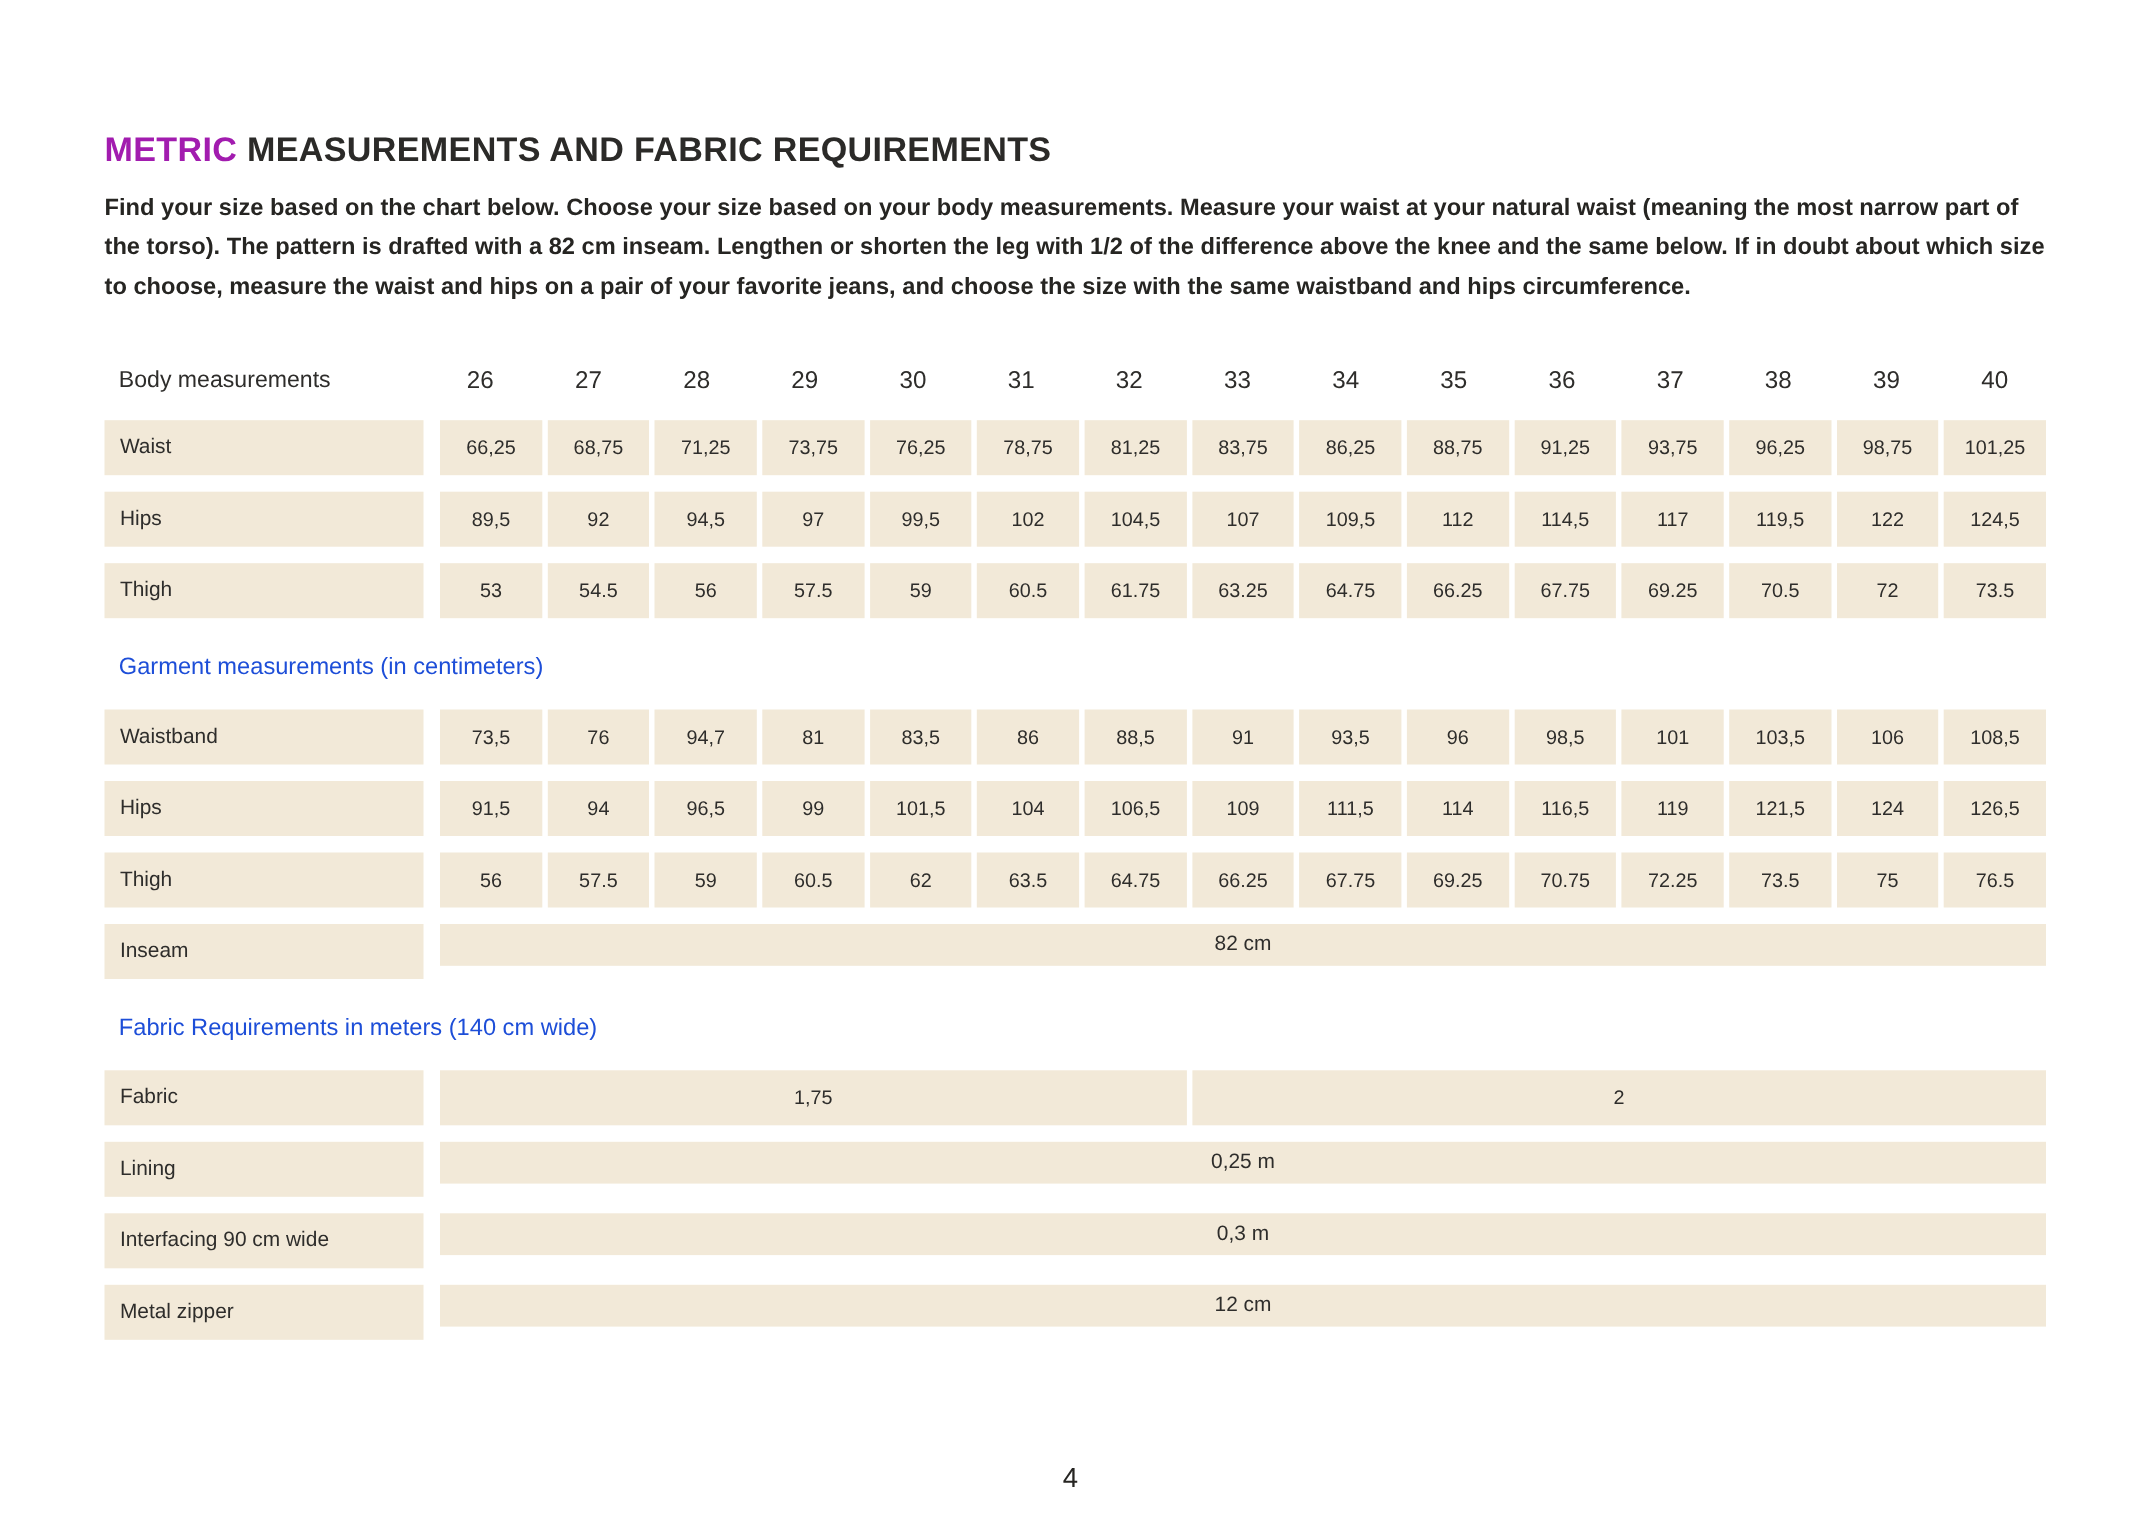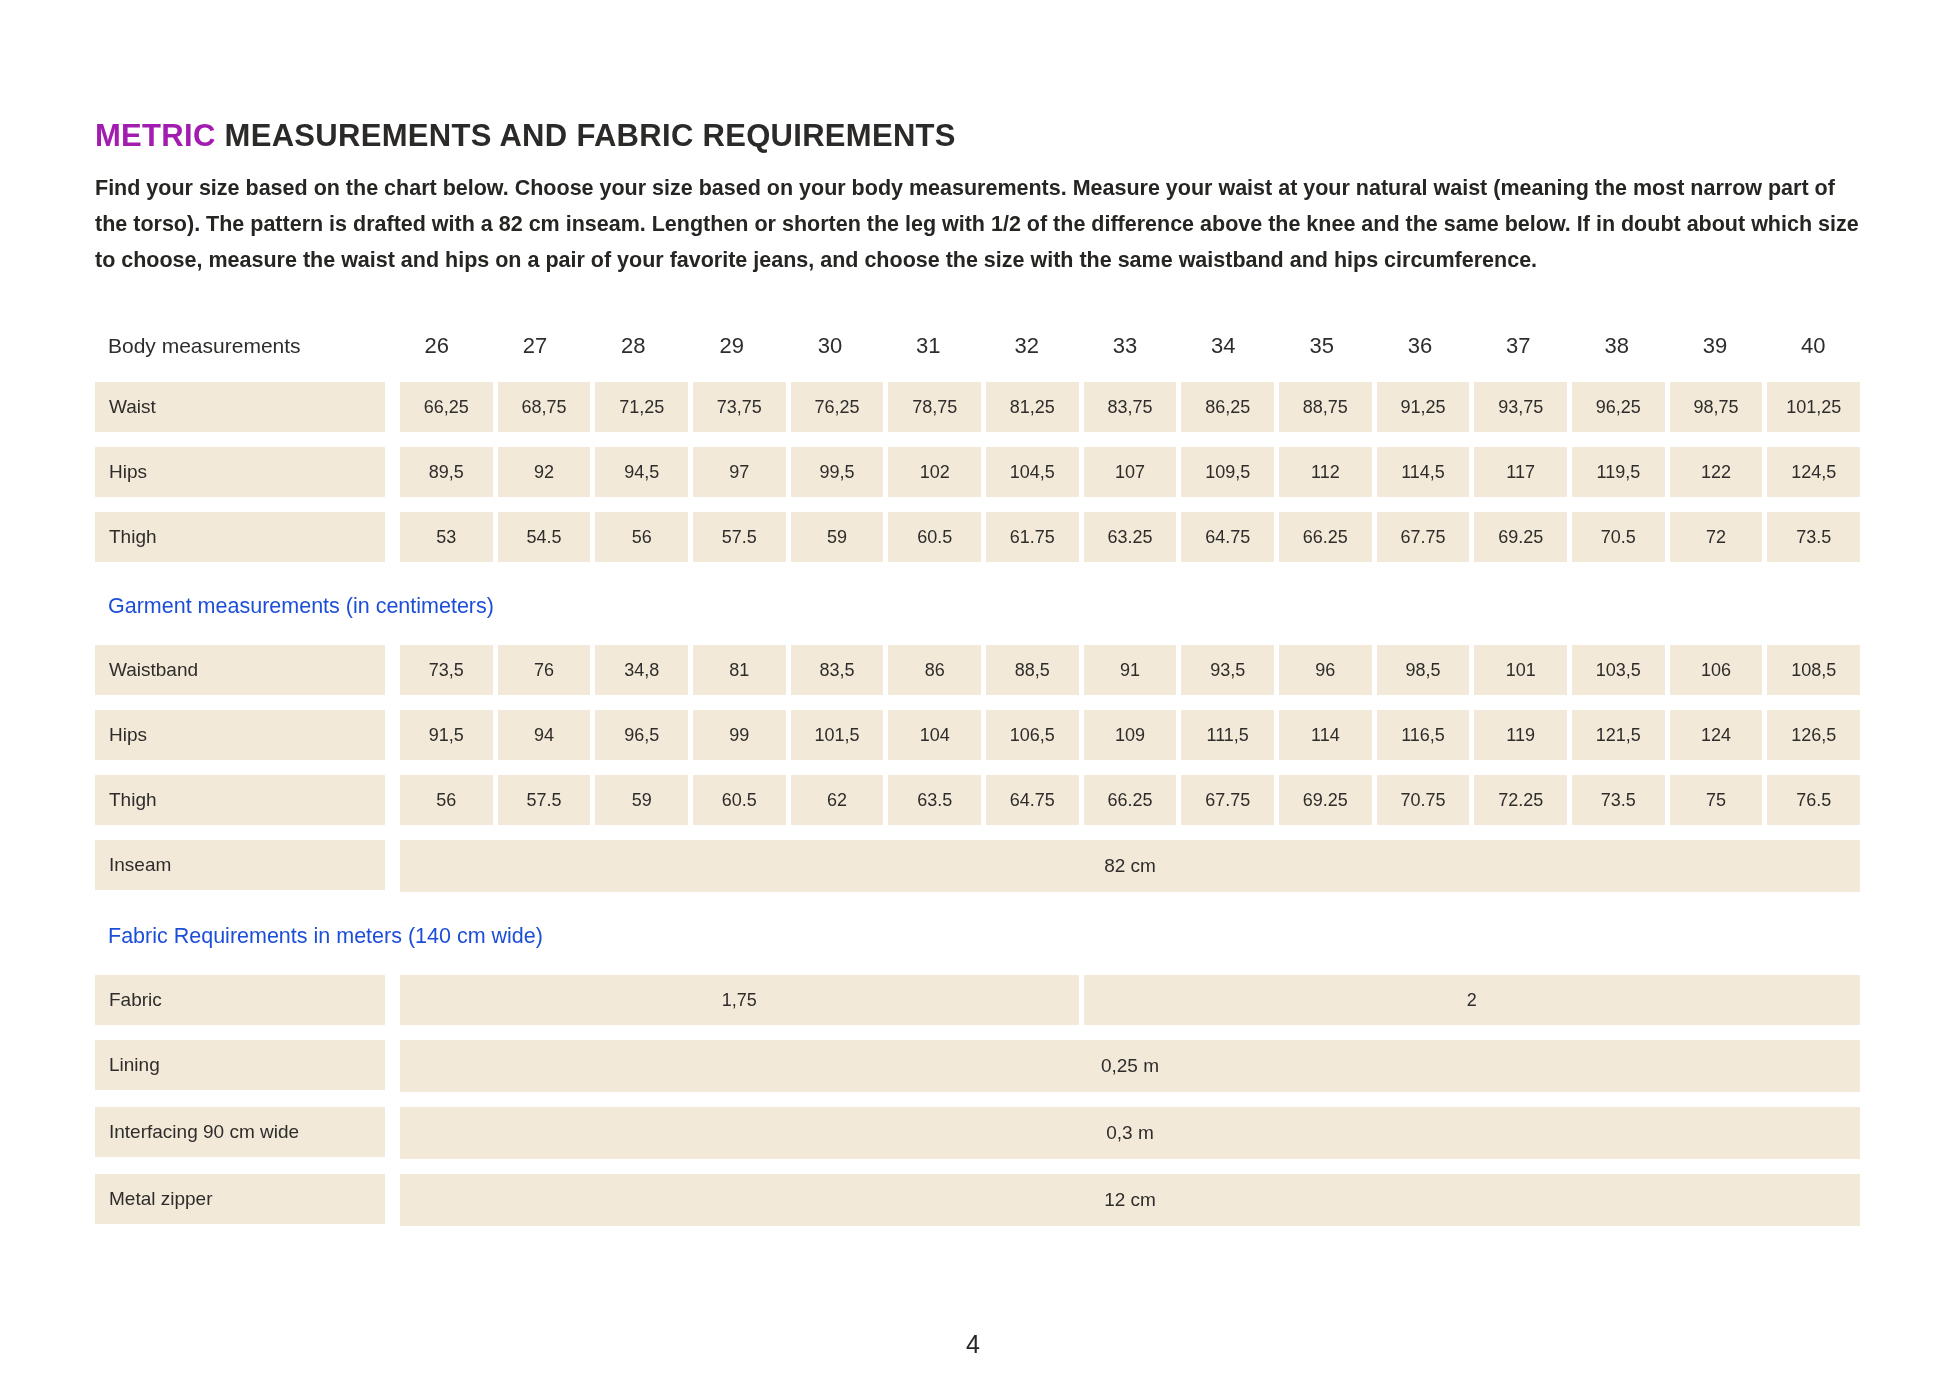--- a/index.html
+++ b/index.html
@@ -18,21 +18,21 @@
   .hcells{flex:1;display:grid;grid-template-columns:repeat(15,1fr);gap:5px;text-align:center;}
   .hcell{display:flex;align-items:center;justify-content:center;font-size:22px;font-weight:500;height:44px;}
 
   .trow{display:flex;gap:15px;margin-bottom:15px;}
   .label-cell{flex:0 0 290px;background:#f2e9d8;display:flex;align-items:center;
     padding-left:14px;box-sizing:border-box;font-size:19px;height:50px;}
   .cells{flex:1;display:grid;grid-template-columns:repeat(15,1fr);gap:5px;}
   .cell{background:#f2e9d8;display:flex;align-items:center;justify-content:center;
     font-size:18px;height:50px;}
   .wide-cell{flex:1;background:#f2e9d8;display:flex;align-items:center;justify-content:center;
-    font-size:19px;height:52px;}
+    font-size:19px;height:38px;}
   .span7{grid-column:1/8;}
   .span8{grid-column:8/16;}
 
   .section-heading{font-size:21.5px;font-weight:500;margin:32px 0 26px;padding-left:13px;color:#1d4ed8;}
 
   .pagenum{position:absolute;left:0;right:0;bottom:28px;text-align:center;font-size:25px;color:#262522;}
 </style>
 </head>
 <body>
 
@@ -128,21 +128,21 @@
         </div>
     </div>
 
     <div class="section-heading">Garment measurements (in centimeters)</div>
 
     <div class="trow">
       <div class="label-cell">Waistband</div>
       <div class="cells">
           <div class="cell">73,5</div>
           <div class="cell">76</div>
-          <div class="cell">34,8</div>
+          <div class="cell">94,7</div>
           <div class="cell">81</div>
           <div class="cell">83,5</div>
           <div class="cell">86</div>
           <div class="cell">88,5</div>
           <div class="cell">91</div>
           <div class="cell">93,5</div>
           <div class="cell">96</div>
           <div class="cell">98,5</div>
           <div class="cell">101</div>
           <div class="cell">103,5</div>

